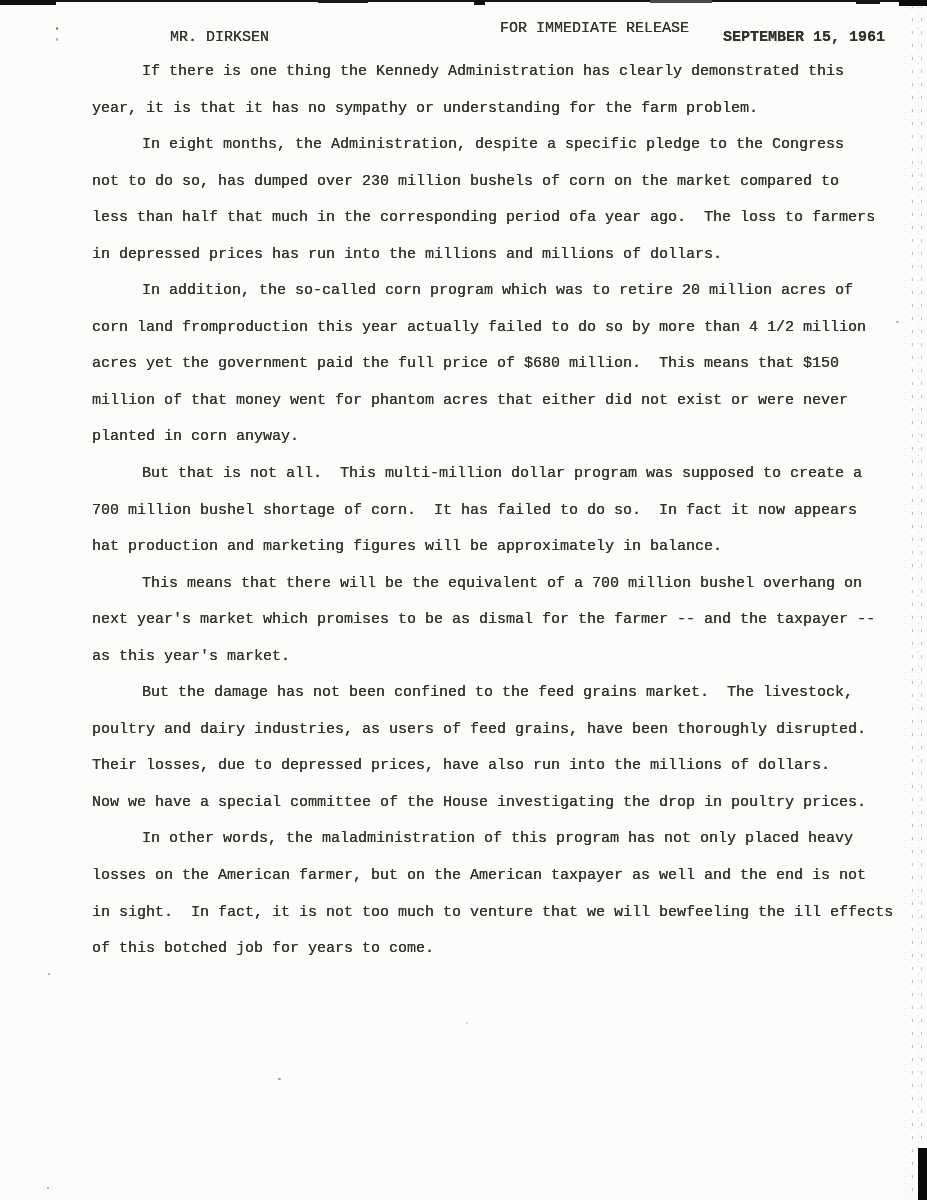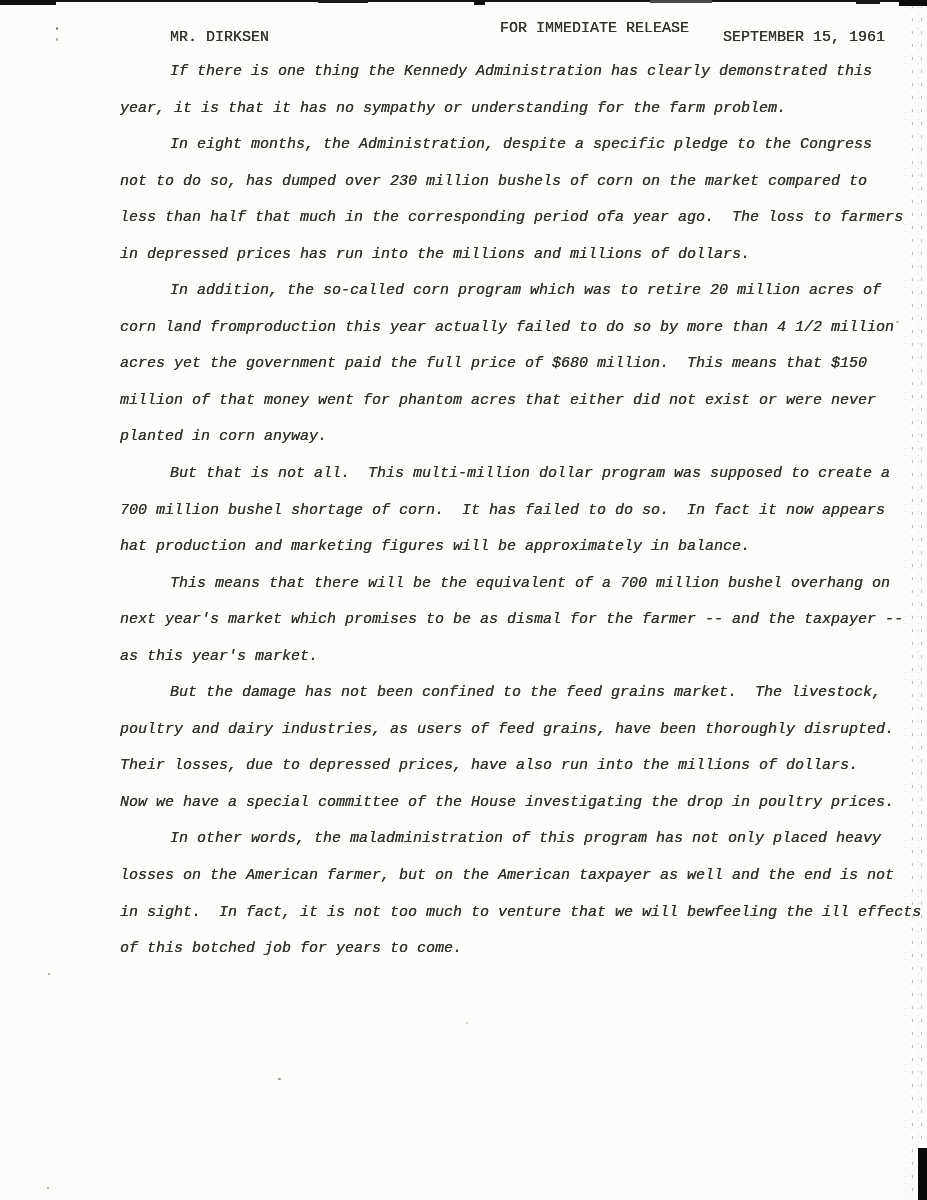--- a/index.html
+++ b/index.html
@@ -18,23 +18,23 @@
   
   .tw{
     font-family:"Liberation Mono","DejaVu Sans Mono",monospace;
     font-size:15px;
     color:#33312e;
     text-shadow:0 0 0.45px rgba(45,43,40,.85), 0.3px 0.3px 0.3px rgba(45,43,40,.25);
     white-space:pre;
   }
   .hdr-speaker{position:absolute;top:29px;left:170px;}
   .hdr-release{position:absolute;top:20px;left:500px;}
-  .hdr-date{position:absolute;top:29px;left:723px;}
+  .hdr-date{position:absolute;top:29px;left:723px;font-weight:bold;}
   .doc-body{
-    position:absolute;top:62px;left:120px;width:800px;font-style:italic;
+    position:absolute;top:62px;left:92px;width:800px;
   }
   .line{
     height:36.55px;
     line-height:19px;
     white-space:pre;
   }
   .line.indent{padding-left:50px;}
   
   .art{position:absolute;pointer-events:none;}
   .top-line{top:0;left:0;width:927px;height:2px;background:#151515;}

